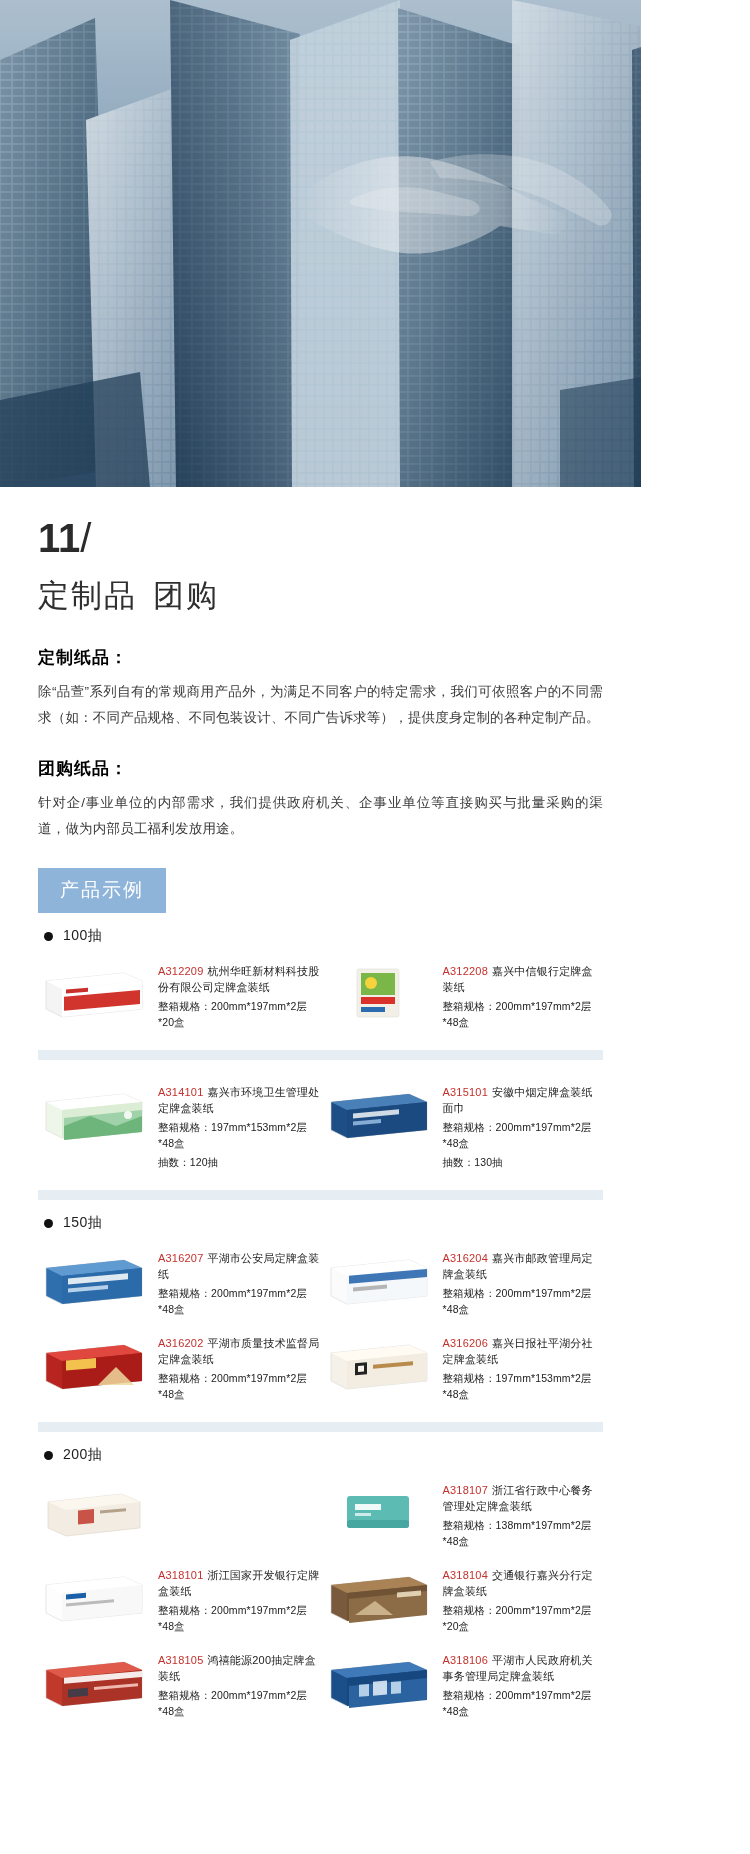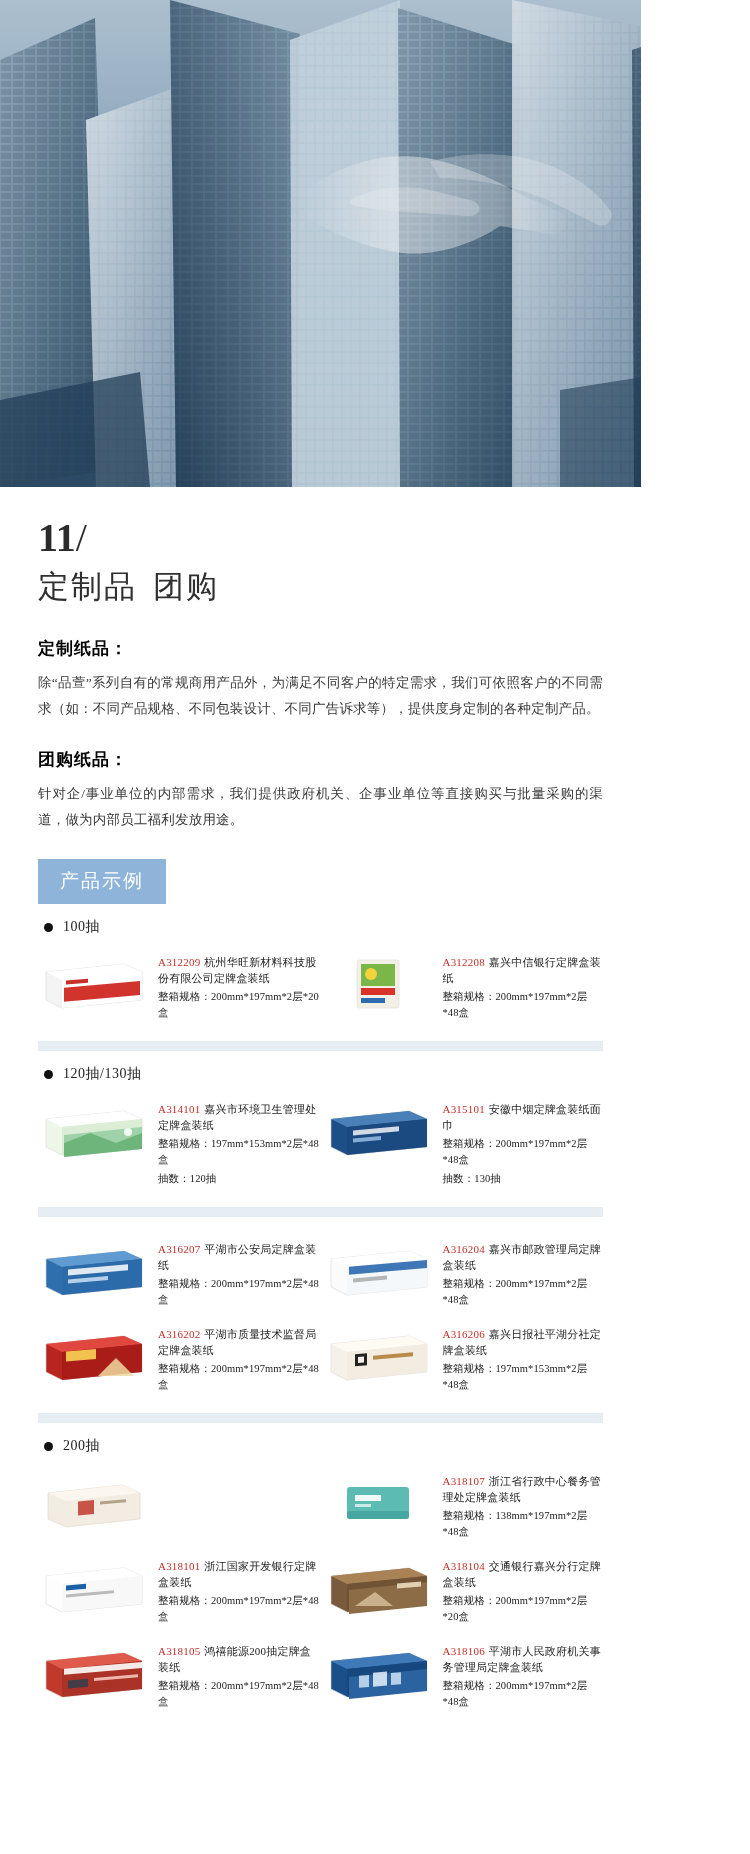--- a/index.html
+++ b/index.html
@@ -3,21 +3,21 @@
 <meta charset="utf-8">
 <style>
   html,body{margin:0;padding:0;}
   body{
     width:750px;
     background:#ffffff;
     font-family:"Liberation Sans","DejaVu Sans",sans-serif;
     color:#333;
     -webkit-font-smoothing:antialiased;
   }
-  .page{width:641px;position:relative;overflow:hidden;font-family:Liberation Serif, serif;}
+  .page{width:641px;position:relative;overflow:hidden;}
 
   
   .hero{
     position:relative;
     width:750px;
     height:487px;
     overflow:hidden;
     background:#0e2a44;
   }
   .hero svg{display:block;width:750px;height:487px;}
@@ -31,21 +31,21 @@
     color:#2b2b2b;
     letter-spacing:0px;
     line-height:46px;
   }
   .num .slash{font-weight:normal;color:#2b2b2b;}
   .sec-title{
     font-size:31px;
     color:#2f2f2f;
     letter-spacing:2px;
     line-height:48px;
-    margin-top:2px;
+    margin-top:11px;
   }
   .sec-title .gap{display:inline-block;width:16px;}
 
   .blk{margin-top:26px;}
   .blk-h{
     font-size:17px;
     color:#000000;
     font-weight:bold;
     letter-spacing:1px;
     margin-bottom:10px;
@@ -274,24 +274,20 @@
               </div>
               <div class="info">
                 <div class="pname"><span class="code">A312208</span>嘉兴中信银行定牌盒装纸</div>
                 <div class="pspec">整箱规格：200mm*197mm*2层*48盒</div>
               </div>
             </div>
           </div>
         </div>
         <div class="divider"></div>
         <div class="group">
-          <div class="group-head">
-            <span class="dot"></span>
-            <span>120抽/130抽</span>
-          </div>
           <div class="grid">
             <div class="cell">
               <div class="thumb">
     <svg viewBox="0 0 110 62" preserveAspectRatio="none">
       <rect x="0" y="0" width="110" height="62" fill="#ffffff"></rect>
       <polygon points="8,20 86,12 104,20 104,48 24,56 8,48" fill="#eef6ea" stroke="#d6d6d6" stroke-width="0.6"></polygon>
       <polygon points="8,20 86,12 104,20 24,28" fill="#ffffff"></polygon>
       <polygon points="24,28 104,20 104,48 24,56" fill="#d9ecd2" opacity="0.92"></polygon>
       <polygon points="26,36 104,28 104,50 26,58" fill="#9fd2a8"></polygon>
          <polygon points="26,44 52,34 78,44 104,34 104,50 26,58" fill="#5aa86a" opacity="0.7"></polygon>
@@ -318,20 +314,24 @@
               <div class="info">
                 <div class="pname"><span class="code">A315101</span>安徽中烟定牌盒装纸面巾</div>
                 <div class="pspec">整箱规格：200mm*197mm*2层*48盒</div>
                 <div class="pspec">抽数：130抽</div>
               </div>
             </div>
           </div>
         </div>
         <div class="divider"></div>
         <div class="group">
+          <div class="group-head">
+            <span class="dot"></span>
+            <span>150抽</span>
+          </div>
           <div class="grid">
             <div class="cell">
               <div class="thumb">
     <svg viewBox="0 0 110 62" preserveAspectRatio="none">
       <rect x="0" y="0" width="110" height="62" fill="#ffffff"></rect>
       <polygon points="8,20 86,12 104,20 104,48 24,56 8,48" fill="#2f6fae" stroke="#d6d6d6" stroke-width="0.6"></polygon>
       <polygon points="8,20 86,12 104,20 24,28" fill="#5f9ad1"></polygon>
       <polygon points="24,28 104,20 104,48 24,56" fill="#2c6aa8" opacity="0.92"></polygon>
       <rect x="30" y="33" width="60" height="6" fill="#ffffff" opacity="0.85" transform="skewY(-5)"></rect>
          <rect x="30" y="43" width="40" height="4" fill="#cfe2f5" opacity="0.85" transform="skewY(-5)"></rect>

